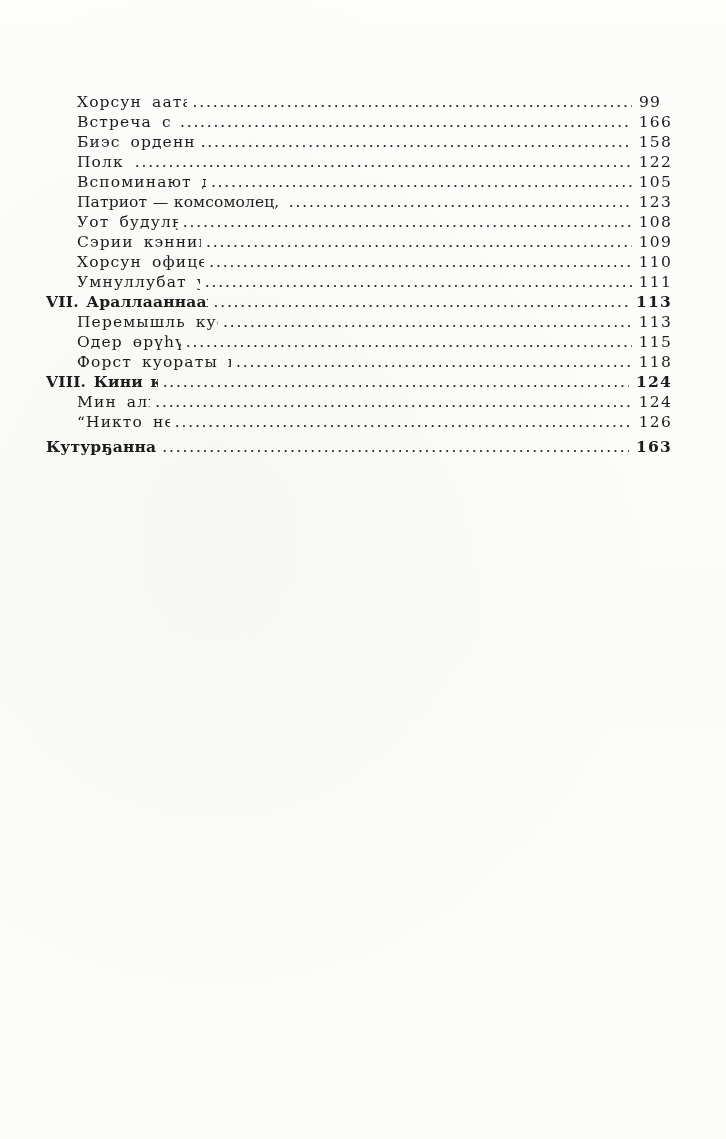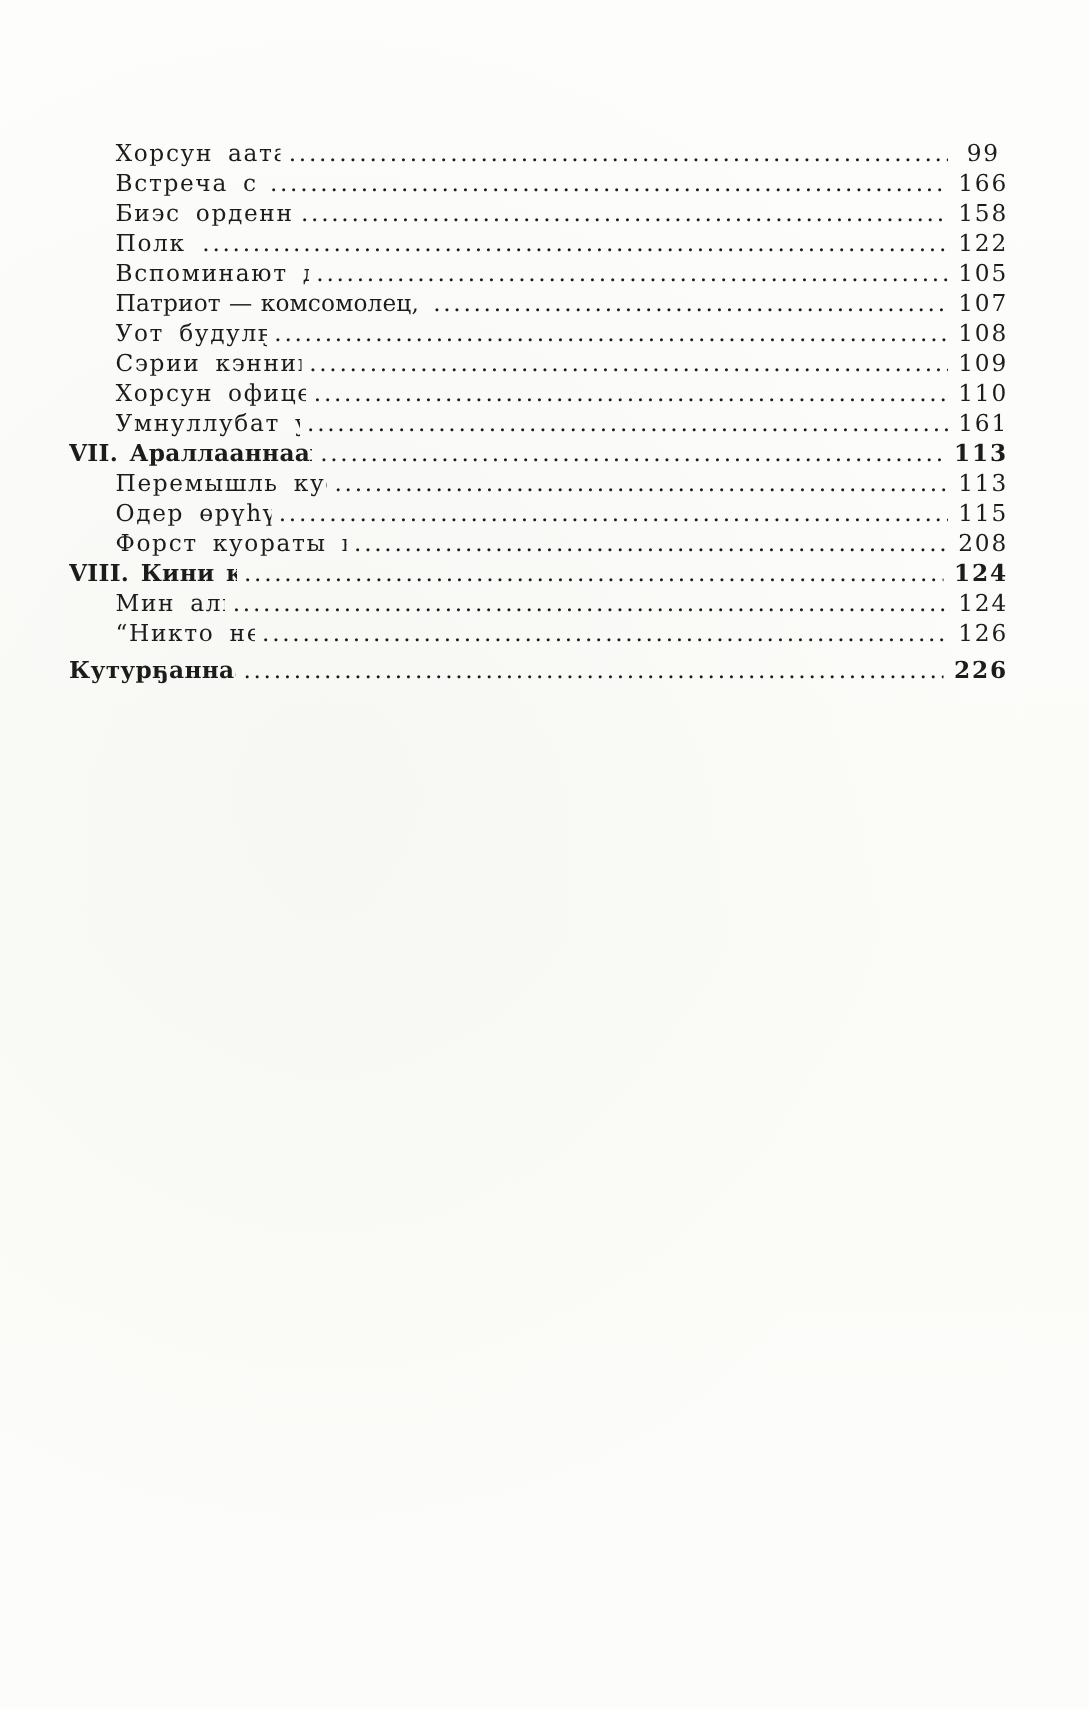--- a/index.html
+++ b/index.html
@@ -55,21 +55,21 @@
     letter-spacing: 1.8px;
     word-spacing: 0;
     font-weight: normal;
   }
   .toc-dots::after {
     content: "..........................................................................................................................................";
   }
   .toc-page {
     flex: 0 0 auto;
     min-width: 33px;
-    text-align: center;
+    text-align: left;
     letter-spacing: 1.2px;
     word-spacing: 0;
   }
 </style>
 </head>
 <body>
 
 <div class="sheet">
   <div class="toc">
 
@@ -99,21 +99,21 @@
 
     <div class="toc-row sub">
       <span class="toc-label">Вспоминают друзей ветераны</span>
       <span class="toc-dots"></span>
       <span class="toc-page">105</span>
     </div>
 
     <div class="toc-row sub tight">
       <span class="toc-label">Патриот — комсомолец, бойобуой офицер... убайын суолун солоон</span>
       <span class="toc-dots"></span>
-      <span class="toc-page">107</span>
+      <span class="toc-page">123</span>
     </div>
 
     <div class="toc-row sub">
       <span class="toc-label">Уот будулҕан үөһүгэр</span>
       <span class="toc-dots"></span>
       <span class="toc-page">108</span>
     </div>
 
     <div class="toc-row sub">
       <span class="toc-label">Сэрии кэннинээҕи сылларга</span>
@@ -123,21 +123,21 @@
 
     <div class="toc-row sub">
       <span class="toc-label">Хорсун офицеры умнубаппын</span>
       <span class="toc-dots"></span>
       <span class="toc-page">110</span>
     </div>
 
     <div class="toc-row sub">
       <span class="toc-label">Умнуллубат уоттаах сыллар</span>
       <span class="toc-dots"></span>
-      <span class="toc-page">161</span>
+      <span class="toc-page">111</span>
     </div>
 
     <div class="toc-row head">
       <span class="toc-label">VII. Араллааннаах суоллар ахтыылара</span>
       <span class="toc-dots"></span>
       <span class="toc-page">113</span>
     </div>
 
     <div class="toc-row sub">
       <span class="toc-label">Перемышль куораты босхолооһун</span>
@@ -147,21 +147,21 @@
 
     <div class="toc-row sub">
       <span class="toc-label">Одер өрүһү туорааһын</span>
       <span class="toc-dots"></span>
       <span class="toc-page">115</span>
     </div>
 
     <div class="toc-row sub">
       <span class="toc-label">Форст куораты ылыыга мин кыттыым</span>
       <span class="toc-dots"></span>
-      <span class="toc-page">208</span>
+      <span class="toc-page">118</span>
     </div>
 
     <div class="toc-row head">
       <span class="toc-label">VIII. Кини кэс тыллара</span>
       <span class="toc-dots"></span>
       <span class="toc-page">124</span>
     </div>
 
     <div class="toc-row sub">
       <span class="toc-label">Мин алгыыбын</span>
@@ -171,17 +171,17 @@
 
     <div class="toc-row sub">
       <span class="toc-label">“Никто не забыт...”</span>
       <span class="toc-dots"></span>
       <span class="toc-page">126</span>
     </div>
 
     <div class="toc-row head gap-before">
       <span class="toc-label">Кутурҕаннаах күннэргэ</span>
       <span class="toc-dots"></span>
-      <span class="toc-page">226</span>
+      <span class="toc-page">163</span>
     </div>
 
   </div>
 </div>
 
 </body></html>

